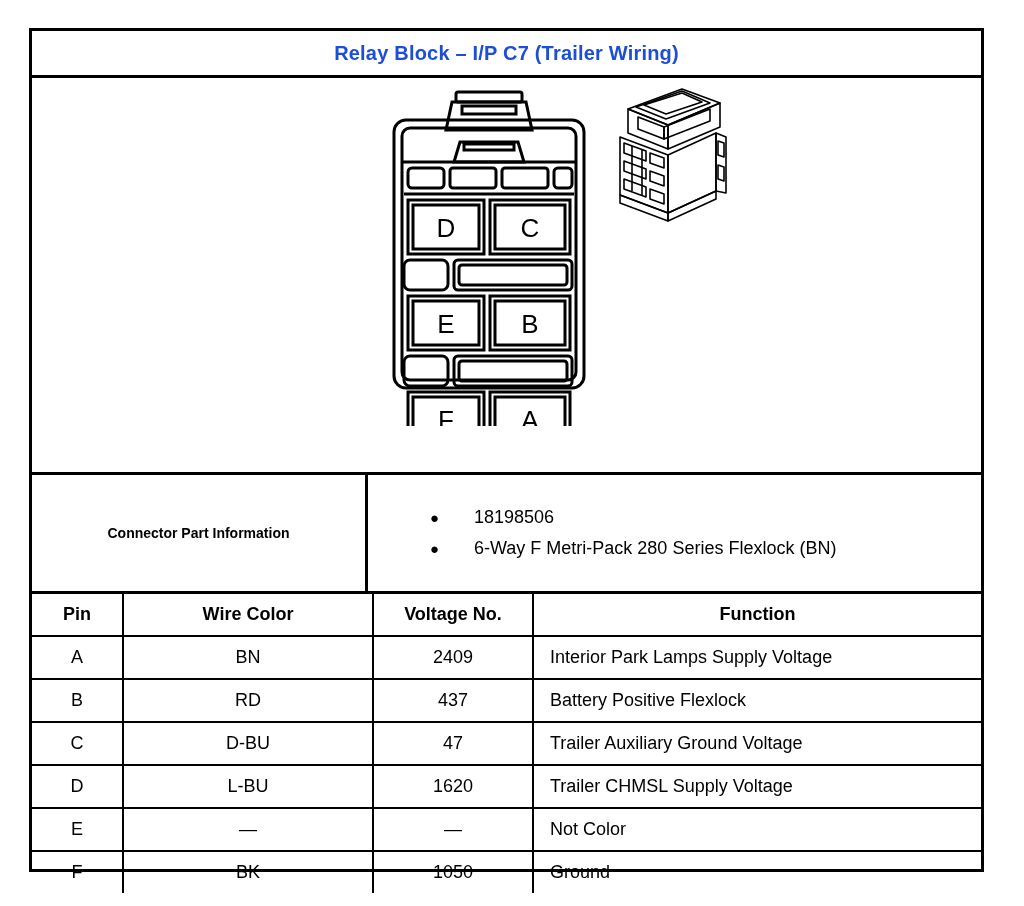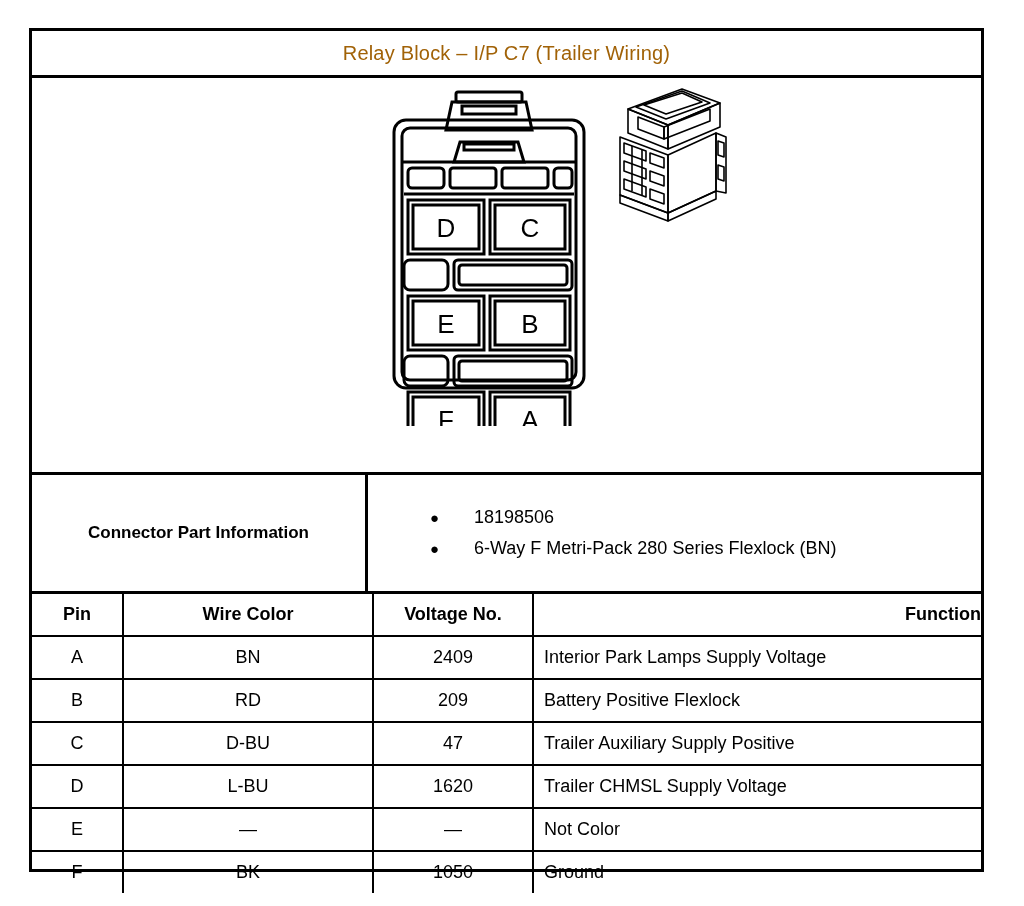--- a/index.html
+++ b/index.html
@@ -33,22 +33,22 @@
   .title-row {
     height: 44px;
     border-bottom: 3px solid #000;
     display: flex;
     align-items: center;
     justify-content: center;
     flex: 0 0 auto;
   }
   .title-row .title-text {
     font-size: 20px;
-    font-weight: normal;
-    color: #a16207;
+    font-weight: bold;
+    color: #1d4ed8;
     letter-spacing: 0.2px;
   }
 
   
   .diagram-panel {
     flex: 0 0 auto;
     height: 394px;
     border-bottom: 3px solid #000;
     position: relative;
     background: #fff;
@@ -71,21 +71,21 @@
     display: flex;
     border-bottom: 3px solid #000;
   }
   .partinfo-label {
     width: 336px;
     box-sizing: border-box;
     border-right: 3px solid #000;
     display: flex;
     align-items: center;
     justify-content: center;
-    font-size: 17px;
+    font-size: 14px;
     font-weight: bold;
     color: #000;
     text-align: center;
     padding: 0 4px;
   }
   .partinfo-body {
     flex: 1 1 auto;
     display: flex;
     flex-direction: column;
     justify-content: center;
@@ -129,22 +129,22 @@
   .pin-table thead th {
     font-weight: bold;
     border-top: none;
     margin-top: 44px;
   }
   .pin-table tbody tr:last-child td { border-bottom: none; }
   .col-pin      { width: 90px; }
   .col-wire     { width: 248px; }
   .col-circuit  { width: 158px; }
   .col-function { width: auto; text-align: left; padding-left: 8px; }
-  td.col-function, th.col-function { text-align: left; padding-left: 10px; }
-  th.col-function { text-align: right; padding-left: 0; }
+  td.col-function, th.col-function { text-align: left; padding-left: 16px; }
+  th.col-function { text-align: center; padding-left: 0; }
 </style>
 </head>
 <body>
 
 <div id="page">
   <div class="frame">
 
     <div class="title-row">
       <span class="title-text">Relay Block – I/P C7 (Trailer Wiring)</span>
     </div>
@@ -274,28 +274,28 @@
       <tbody>
         <tr>
           <td class="col-pin">A</td>
           <td class="col-wire">BN</td>
           <td class="col-circuit">2409</td>
           <td class="col-function">Interior Park Lamps Supply Voltage</td>
         </tr>
         <tr>
           <td class="col-pin">B</td>
           <td class="col-wire">RD</td>
-          <td class="col-circuit">209</td>
+          <td class="col-circuit">437</td>
           <td class="col-function">Battery Positive Flexlock</td>
         </tr>
         <tr>
           <td class="col-pin">C</td>
           <td class="col-wire">D-BU</td>
           <td class="col-circuit">47</td>
-          <td class="col-function">Trailer Auxiliary Supply Positive</td>
+          <td class="col-function">Trailer Auxiliary Ground Voltage</td>
         </tr>
         <tr>
           <td class="col-pin">D</td>
           <td class="col-wire">L-BU</td>
           <td class="col-circuit">1620</td>
           <td class="col-function">Trailer CHMSL Supply Voltage</td>
         </tr>
         <tr>
           <td class="col-pin">E</td>
           <td class="col-wire">—</td>

